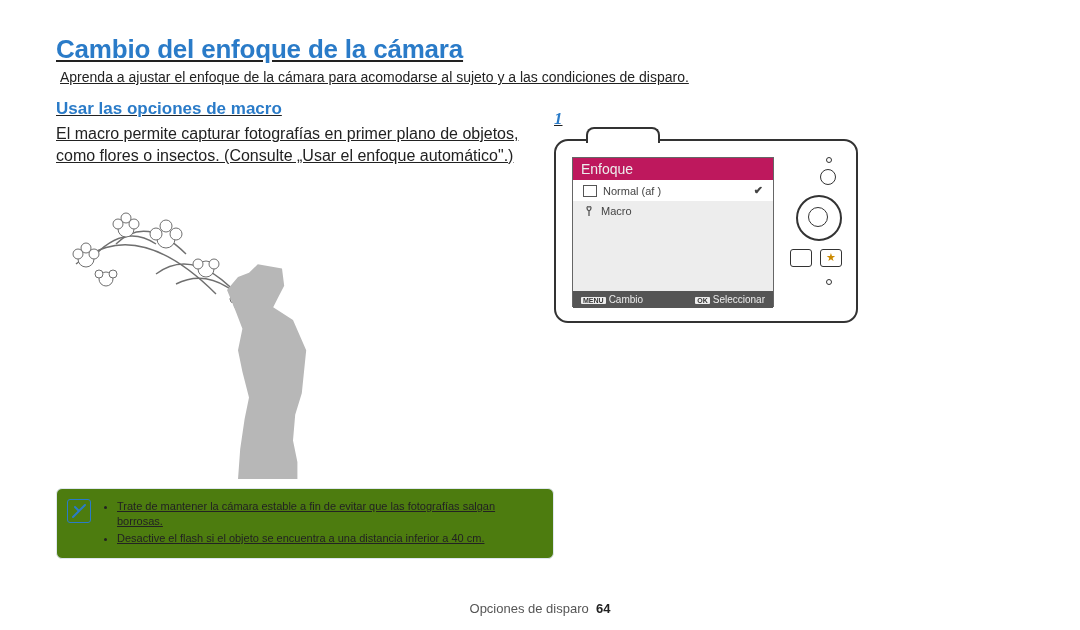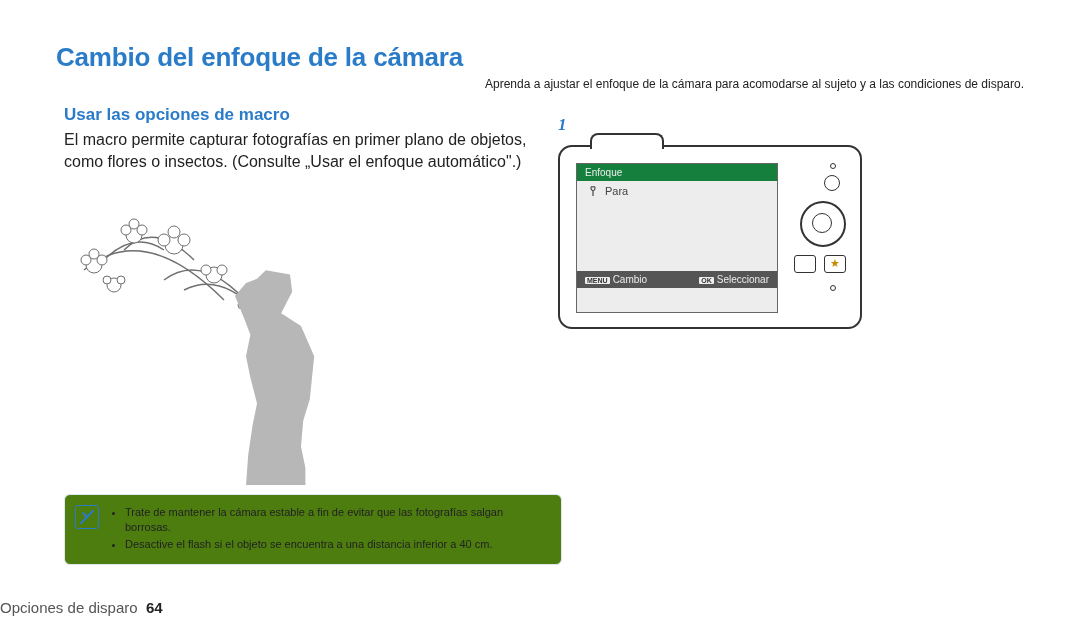--- a/index.html
+++ b/index.html
@@ -7,38 +7,37 @@
     padding: 0;
     width: 1080px;
     height: 630px;
     font-family: Arial, Helvetica, sans-serif;
     background: #fff;
     color: #222;
     position: relative;
     overflow: hidden;
   }
   .page {
-    padding: 36px 56px 0 56px;
+    padding: 28px 56px 0 56px;
+    text-decoration: underline;
   }
   .page-title {
     color: #2a7bc8;
     font-size: 26px;
     font-weight: bold;
     margin: 6px 0 4px 0;
     letter-spacing: -0.2px;
   }
   .page-subtitle {
-    font-size: 12px;
-    margin: 0 0 14px 15px;
-    text-align: right;
+    font-size: 14px;
+    margin: 0 0 14px 4px;
   }
   .columns {
     display: flex;
     gap: 28px;
-    margin-left: 8px;
   }
   .col {
     flex: 1;
     min-width: 0;
   }
   .section-title {
     color: #2a7bc8;
     font-size: 17px;
     font-weight: bold;
     margin: 0 0 4px 0;
@@ -171,23 +170,23 @@
   .screen {
     position: absolute;
     top: 16px;
     left: 16px;
     width: 200px;
     height: 148px;
     background: #ededed;
     border: 1px solid #666;
   }
   .menu-title {
-    background: #15803d;
+    background: #be185d;
     color: #ededed;
-    font-size: 10px;
+    font-size: 14px;
     padding: 3px 8px;
   }
   .menu-row {
     display: flex;
     align-items: center;
     gap: 6px;
     font-size: 11px;
     padding: 4px 10px;
     color: #444;
   }
@@ -262,21 +261,22 @@
     color:#cc8a00;
     font-size:11px;
     line-height:14px;
     text-align:center;
   }
 
   .page-footer {
     position: absolute;
     bottom: 14px;
     left: 0; right: 0;
-    font-size: 15px;
+    text-align: center;
+    font-size: 13px;
     color: #555;
   }
   .page-num { font-weight: bold; color:#222; }
 </style>
 </head>
 <body>
 
 <div class="page">
   <h1 class="page-title">Cambio del enfoque de la cámara</h1>
   <p class="page-subtitle">Aprenda a ajustar el enfoque de la cámara para acomodarse al sujeto y a las condiciones de disparo.</p>
@@ -338,25 +338,30 @@
     <div class="col">
 
       <div class="step">
         <span class="step-num">1</span>
       </div>
 
       <div class="camera">
         <div class="tab"></div>
         <div class="screen">
           <div class="menu-title">Enfoque</div>
+          <div class="menu-row selected">
+            <span class="menu-icon-box"></span>
+            <span>Normal (af )</span>
+            <span class="check">✔</span>
+          </div>
           <div class="menu-row">
             <svg class="tulip" viewBox="0 0 12 12">
                 <path d="M6 11 V6 M4 3 Q4 1 6 2 Q8 1 8 3 Q8 5 6 6 Q4 5 4 3 Z"></path>
               </svg>
-            <span>Para</span>
+            <span>Macro</span>
           </div>
           <div class="screen-spacer"></div>
           <div class="screen-footer">
             <span>
               <span class="footer-badge">MENU</span><span>Cambio</span>
             </span>
             <span>
               <span class="footer-badge">OK</span><span>Seleccionar</span>
             </span>
           </div>

